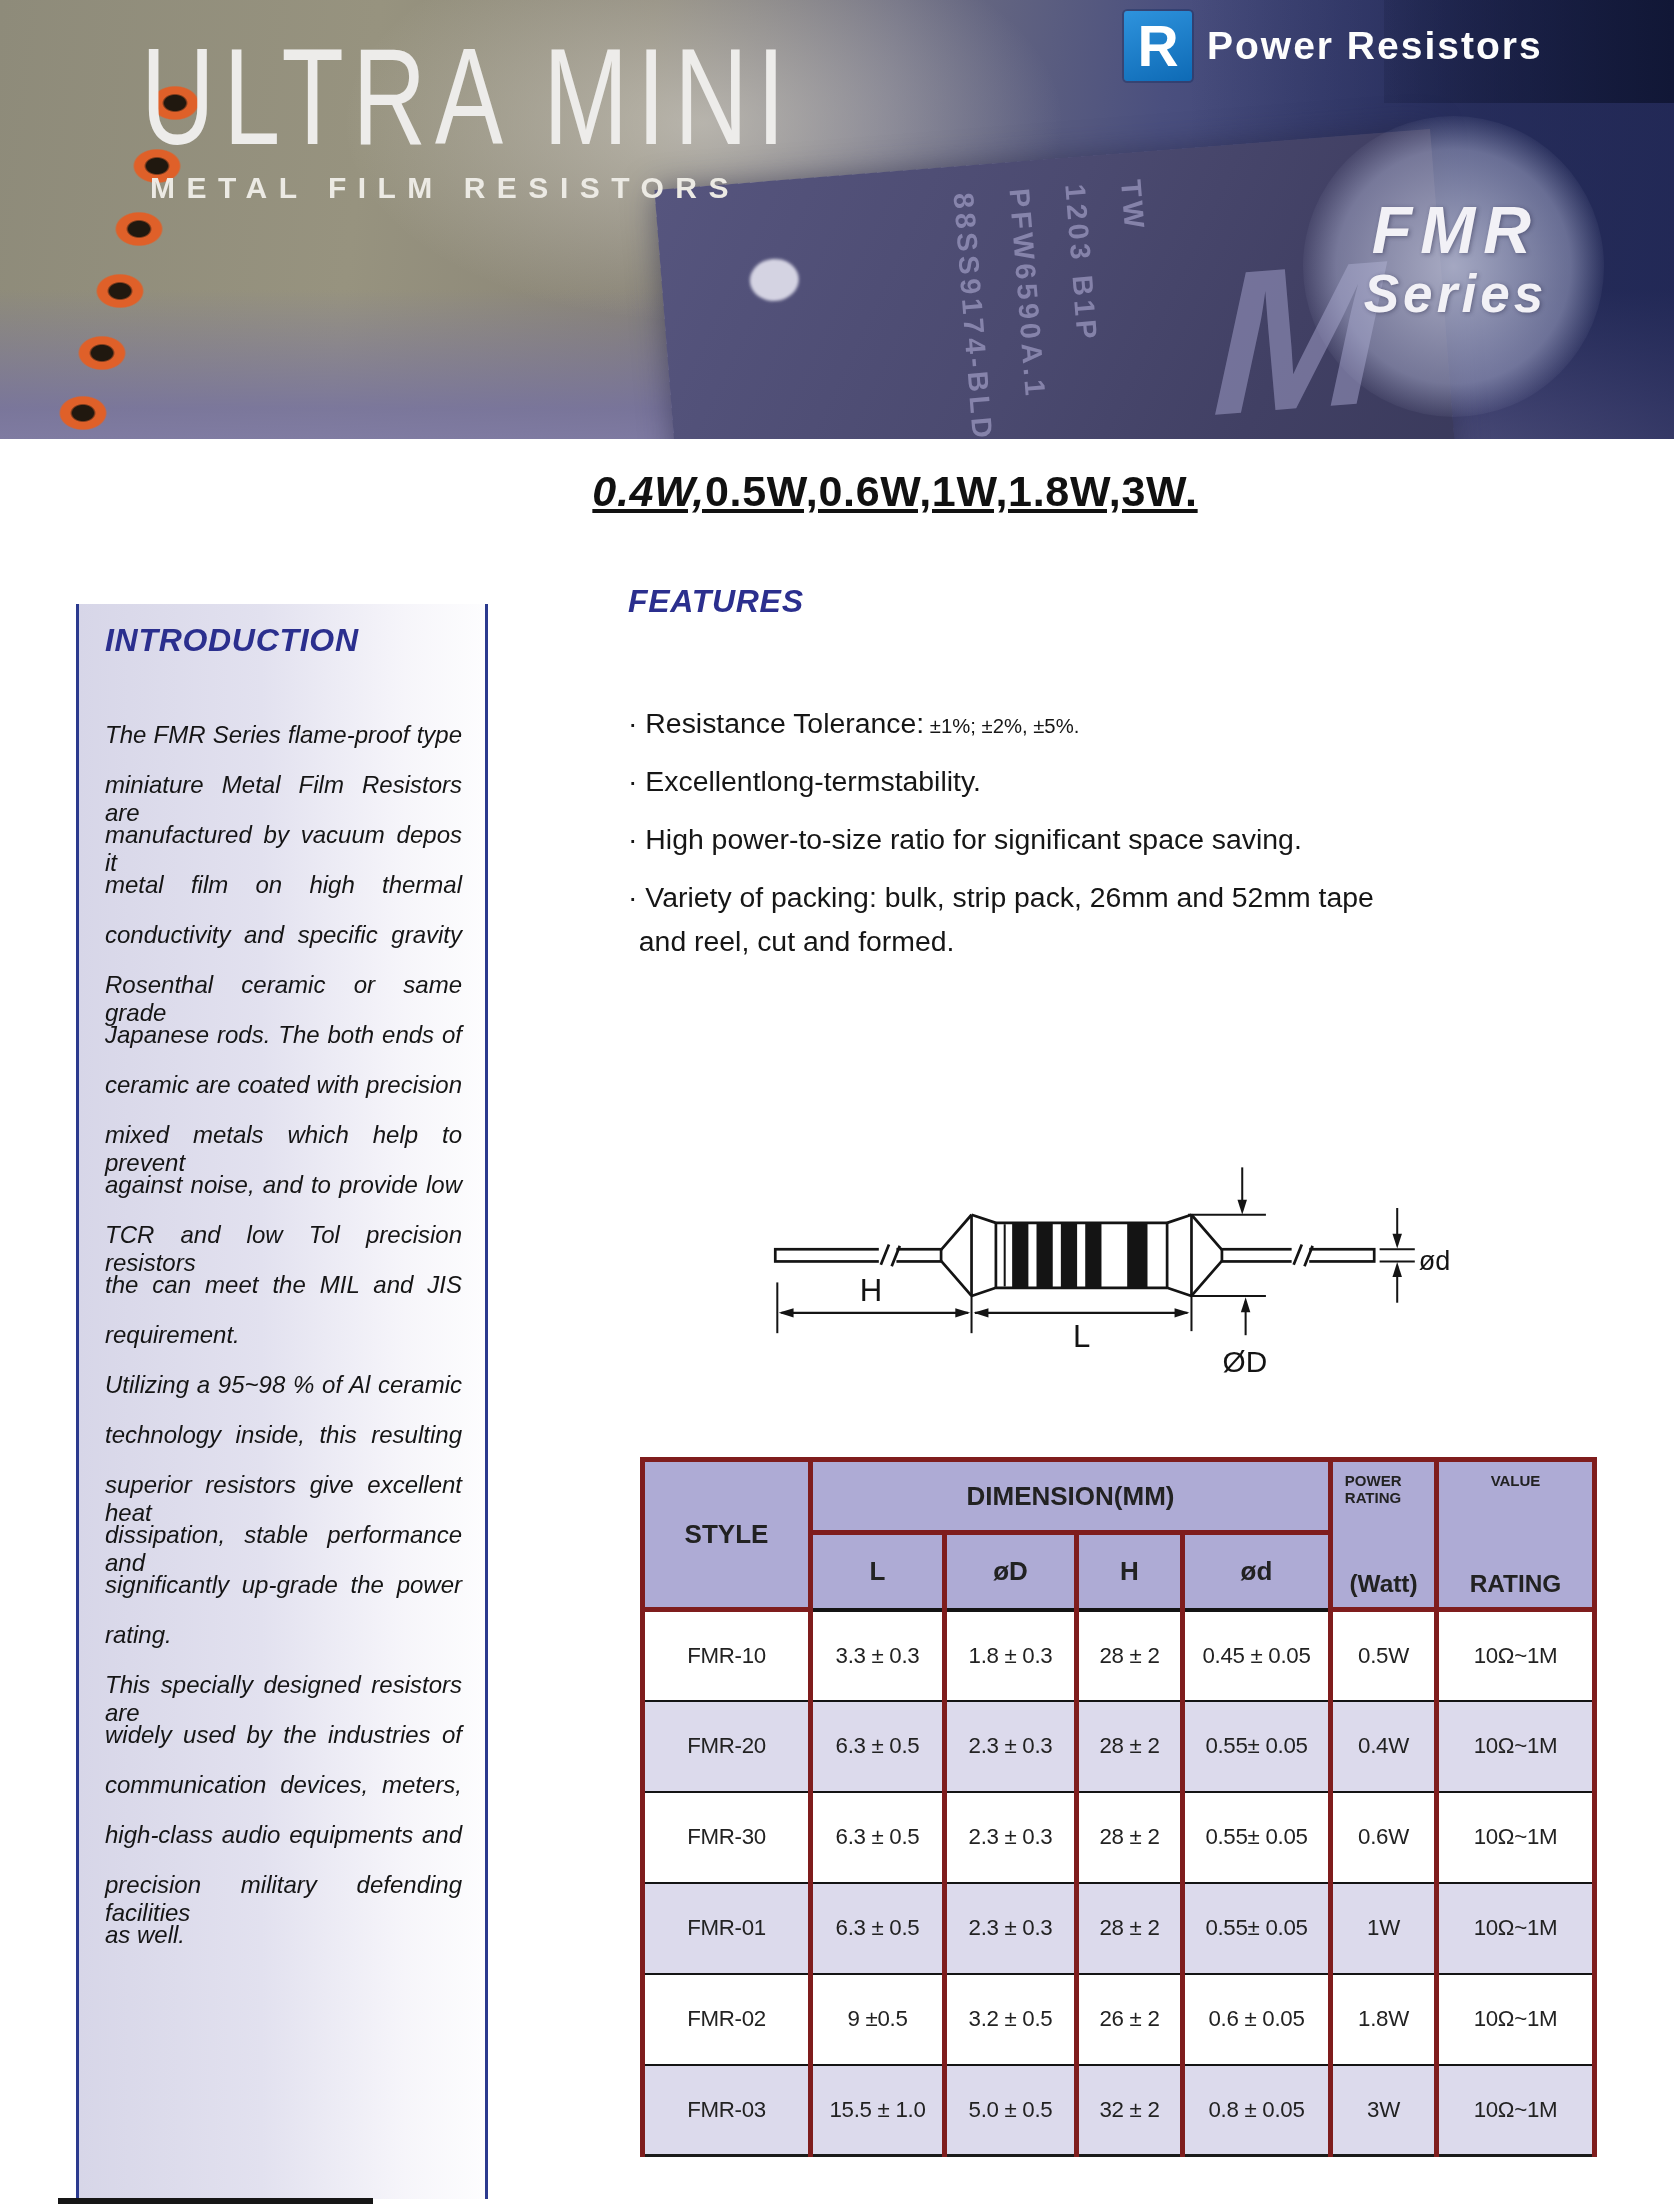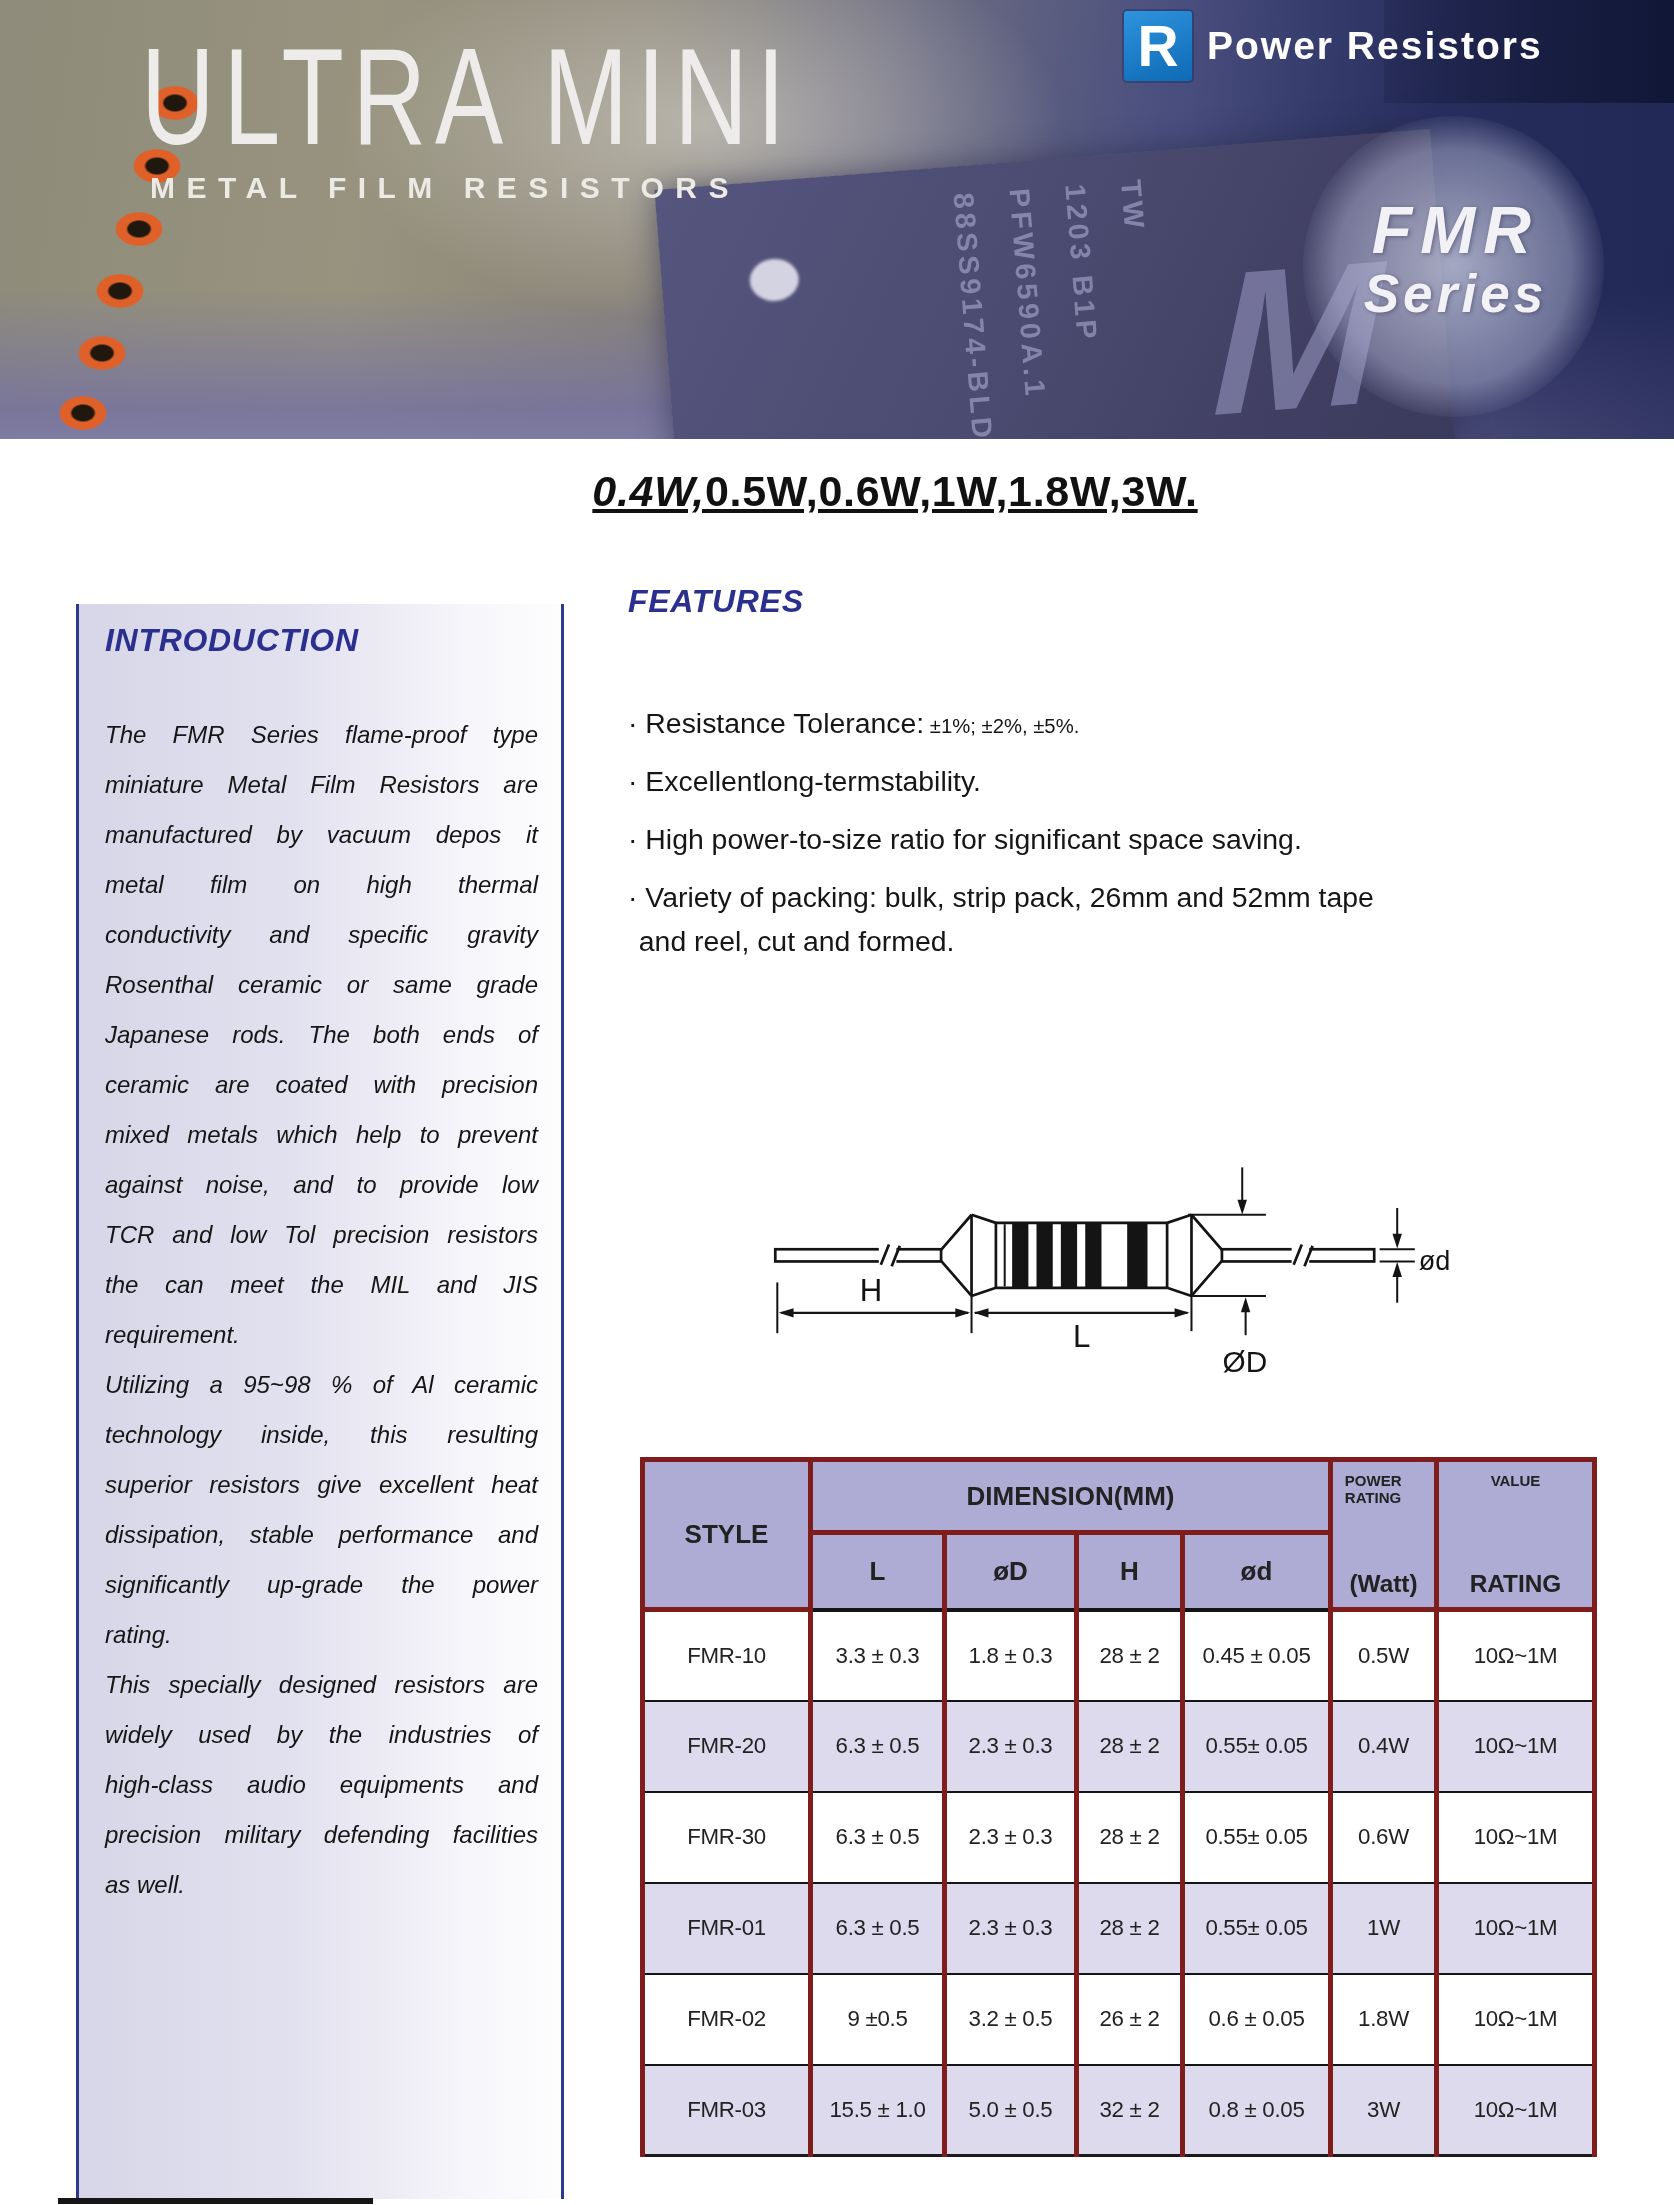--- a/index.html
+++ b/index.html
@@ -51,21 +51,21 @@
     background:linear-gradient(160deg,#2e93dd,#0e6ab5);color:#ffffff;font-weight:bold;font-size:57px;
     box-shadow:0 0 0 2px rgba(12,40,92,0.35);}
   .brand-name{margin-left:15px;color:#fdfdfd;font-size:39px;font-weight:bold;letter-spacing:2px;white-space:nowrap;}
 
   
   .power-line{position:absolute;left:0;top:467px;width:1675px;box-sizing:border-box;padding-left:115px;
     text-align:center;font-size:43px;font-weight:bold;color:#111;letter-spacing:0.7px;text-decoration:underline;}
   .power-italic{font-style:italic;}
 
   
-  .intro-panel{position:absolute;left:76px;top:604px;width:488px;height:1595px;box-sizing:border-box;
+  .intro-panel{position:absolute;left:76px;top:604px;width:412px;height:1595px;box-sizing:border-box;
     border-left:3.4px solid #2b3a8e;border-right:3.4px solid #2b3a8e;
     background:linear-gradient(to right,#d7d6e8 0%,#e2e1ef 45%,#f6f5fa 80%,#fdfdfe 100%);
     padding:17.6px 23px 0 26px;}
   .intro-heading{color:#2b2f8e;font-size:32px;font-weight:bold;font-style:italic;letter-spacing:0.7px;}
   .intro-text{margin-top:62px;font-style:italic;font-size:24px;color:#151515;}
   .intro-line{height:50px;text-align:justify;text-align-last:justify;}
   .intro-line.para-end{text-align-last:left;}
 
   
   .features{position:absolute;left:628px;top:583px;width:1036px;color:#161616;}
@@ -150,20 +150,21 @@
         <div class="intro-line">the can meet the MIL and JIS</div>
         <div class="intro-line para-end">requirement.</div>
         <div class="intro-line">Utilizing a 95~98 % of Al ceramic</div>
         <div class="intro-line">technology inside, this resulting</div>
         <div class="intro-line">superior resistors give excellent heat</div>
         <div class="intro-line">dissipation, stable performance and</div>
         <div class="intro-line">significantly up-grade the power</div>
         <div class="intro-line para-end">rating.</div>
         <div class="intro-line">This specially designed resistors are</div>
         <div class="intro-line">widely used by the industries of</div>
+        <div class="intro-line">communication devices, meters,</div>
         <div class="intro-line">high-class audio equipments and</div>
         <div class="intro-line">precision military defending facilities</div>
         <div class="intro-line para-end">as well.</div>
       </div>
   </div>
 
   <div class="features">
     <div class="features-heading">FEATURES</div>
     <div class="features-list">
         <div class="feat-item"><span>· Resistance Tolerance:</span><span class="feat-small"> ±1%; ±2%, ±5%.</span></div>

